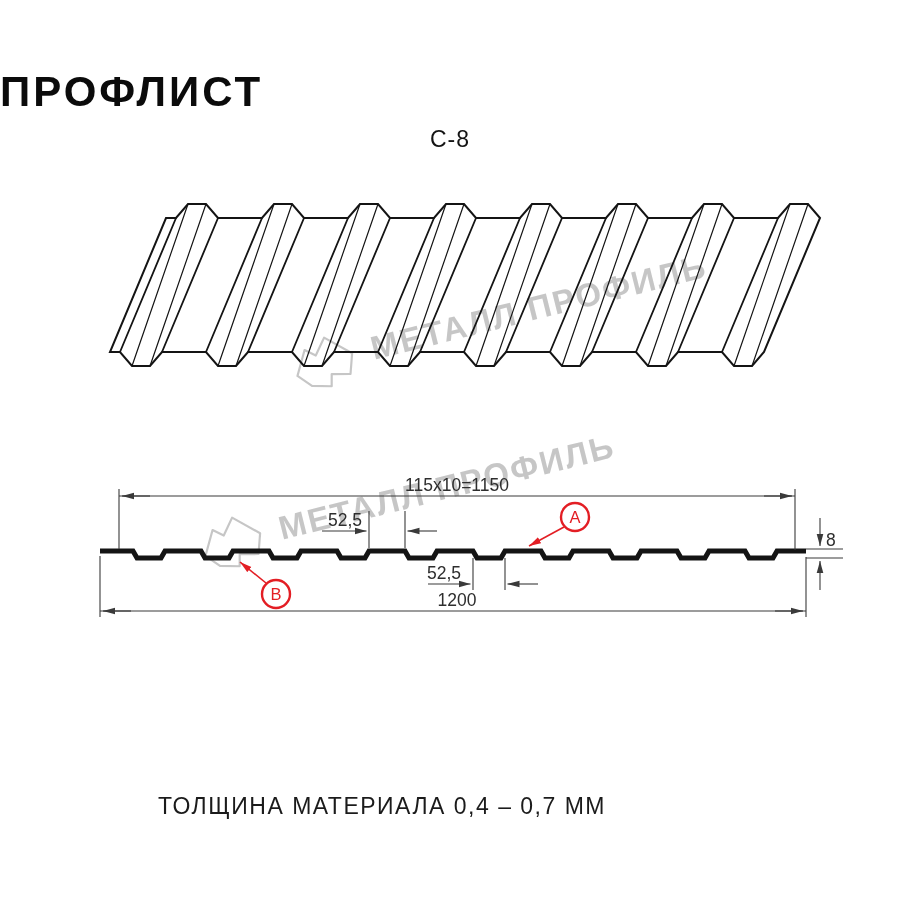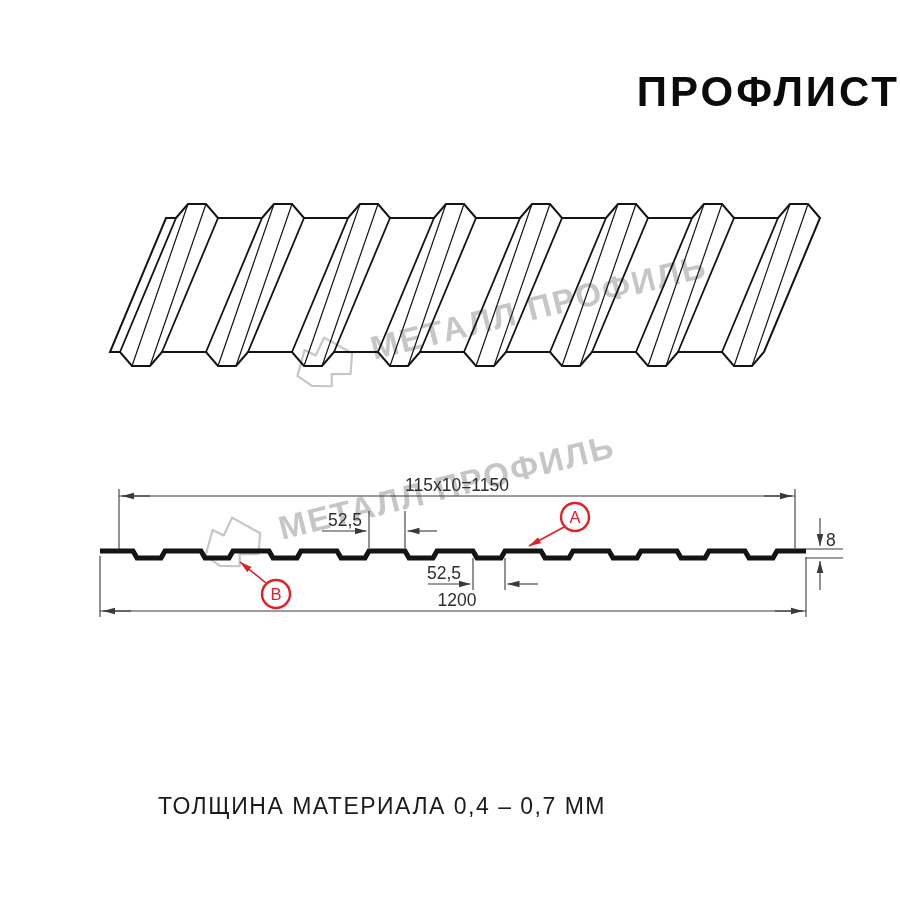--- a/index.html
+++ b/index.html
@@ -1,19 +1,19 @@
 <!DOCTYPE html>
 <html><head>
 <meta charset="utf-8">
 <style>
   html,body{margin:0;padding:0;background:#ffffff;}
   .stage{position:relative;width:900px;height:900px;background:#fff;overflow:hidden;
          font-family:"Liberation Sans",sans-serif;}
 
-  .title{position:absolute;left:0;top:68px;width:900px;text-align:right;
+  .title{position:absolute;left:0;top:68px;width:900px;text-align:left;
          font-size:42px;font-weight:bold;letter-spacing:3px;color:#0b0b0b;}
   .subtitle{position:absolute;left:0;top:126px;width:900px;text-align:center;
          font-size:23px;font-weight:normal;letter-spacing:1px;color:#141414;}
 
   .note{position:absolute;left:0;top:793px;width:764px;text-align:center;
         font-size:23px;letter-spacing:1.5px;color:#1b1b1b;}
 
   
   .wm{position:absolute;display:flex;align-items:center;gap:12px;
       transform:rotate(-14deg);transform-origin:left center;
@@ -29,20 +29,21 @@
 
   .dim text{font-size:17.5px;fill:#2e2e2e;}
   .dim .red-t{fill:#e31e24;font-size:16.5px;}
 </style>
 </head>
 <body>
 
 <div class="stage">
 
   <div class="title">ПРОФЛИСТ</div>
+  <div class="subtitle">С-8</div>
 
   <div class="wm wm1">
     <svg class="wm-logo" viewBox="0 0 100 82">
       <path d="M10 52 L28 20 L41 31 L58 10 L90 40 L81 67 L56 61 L52 77 L26 70 Z" fill="none" stroke="currentColor" stroke-width="3" stroke-linejoin="round"></path>
     </svg>
     <span class="wm-text">МЕТАЛЛ ПРОФИЛЬ</span>
   </div>
 
   <div class="wm wm2">
     <svg class="wm-logo" viewBox="0 0 100 82">

